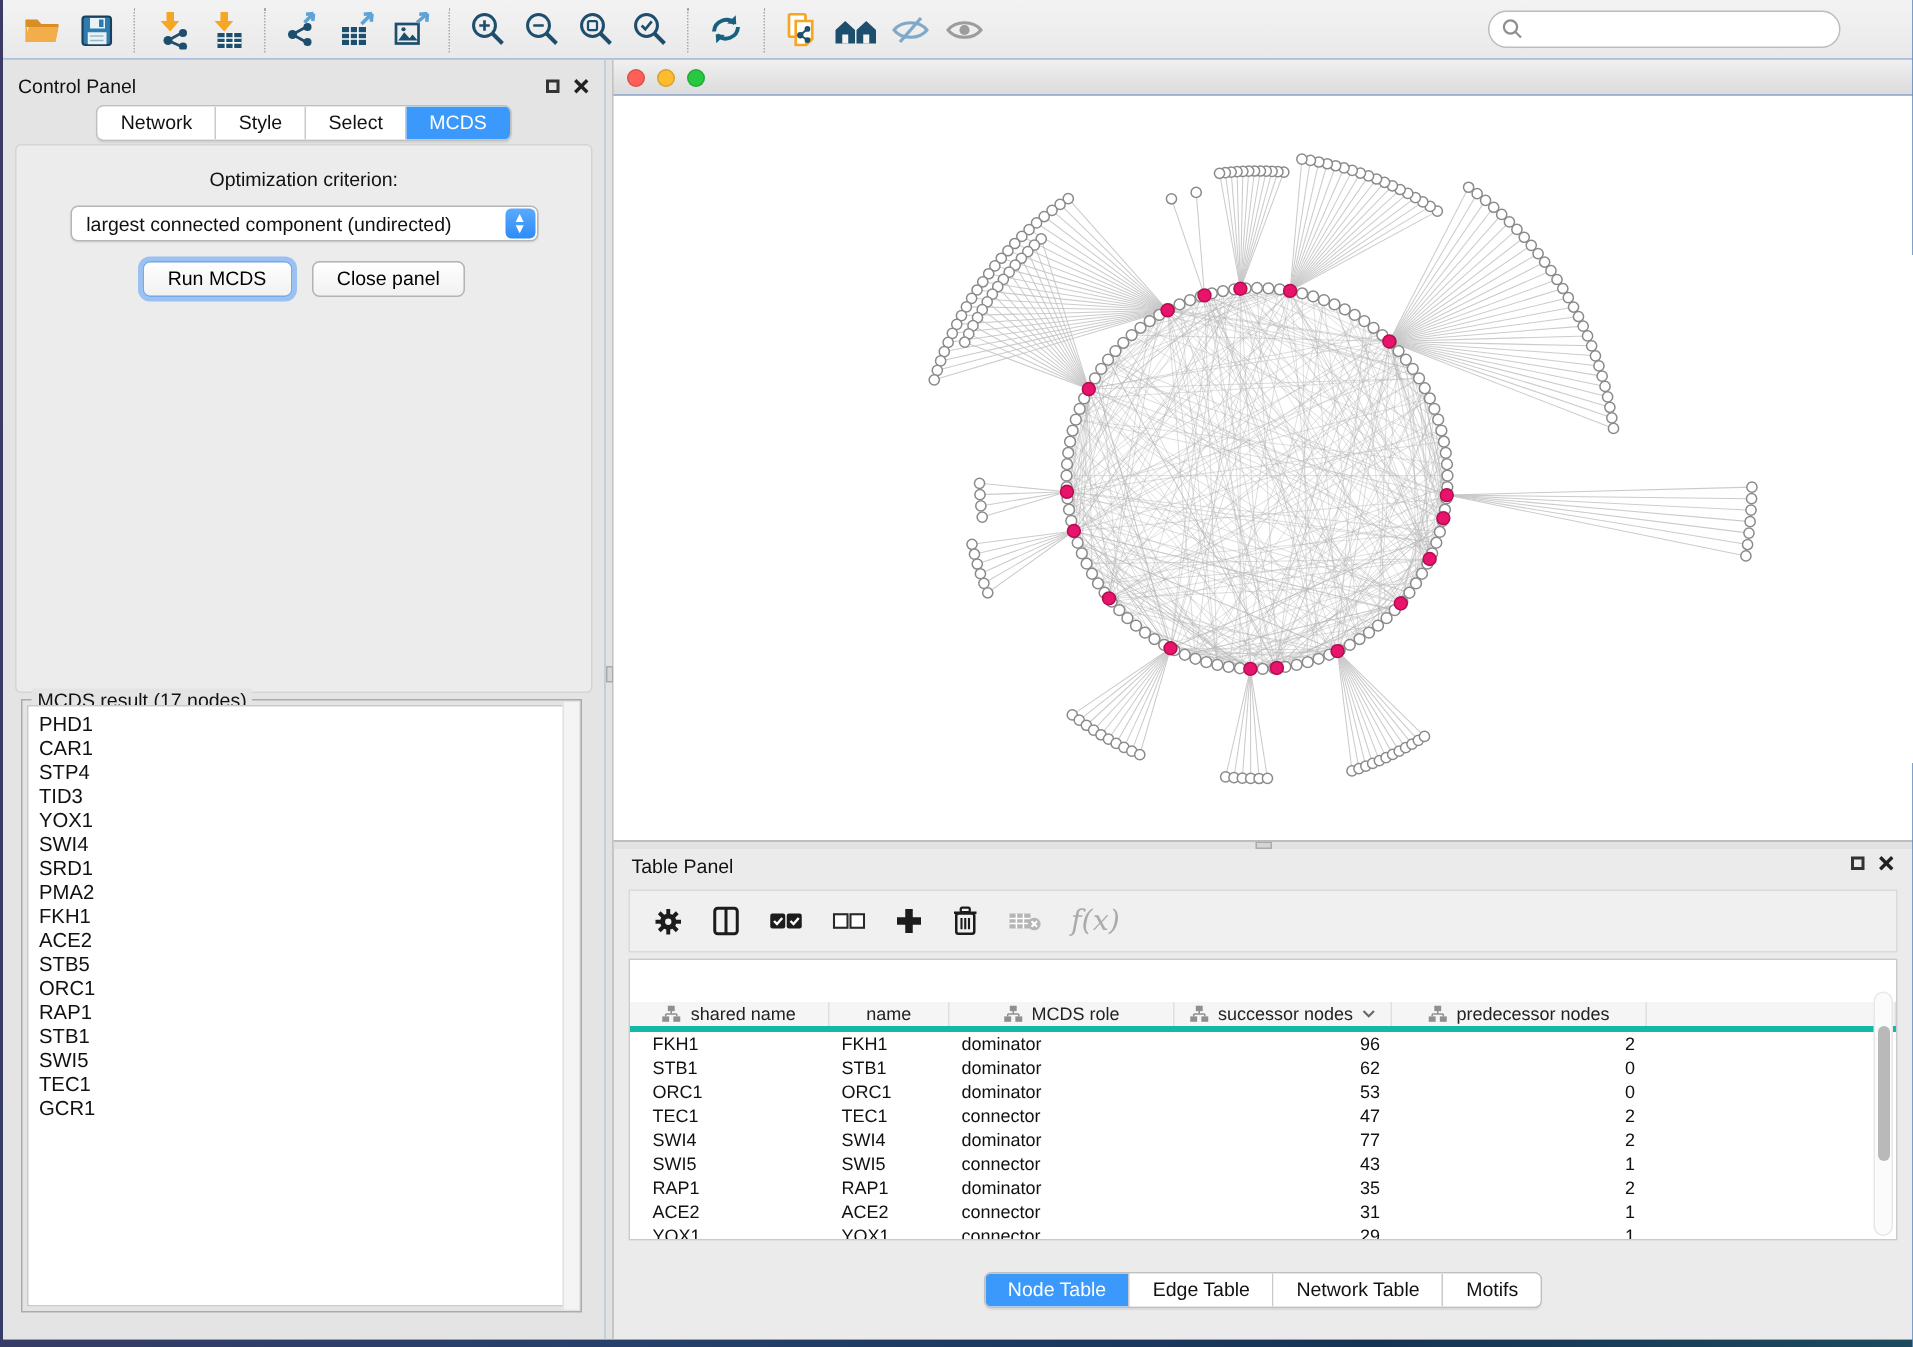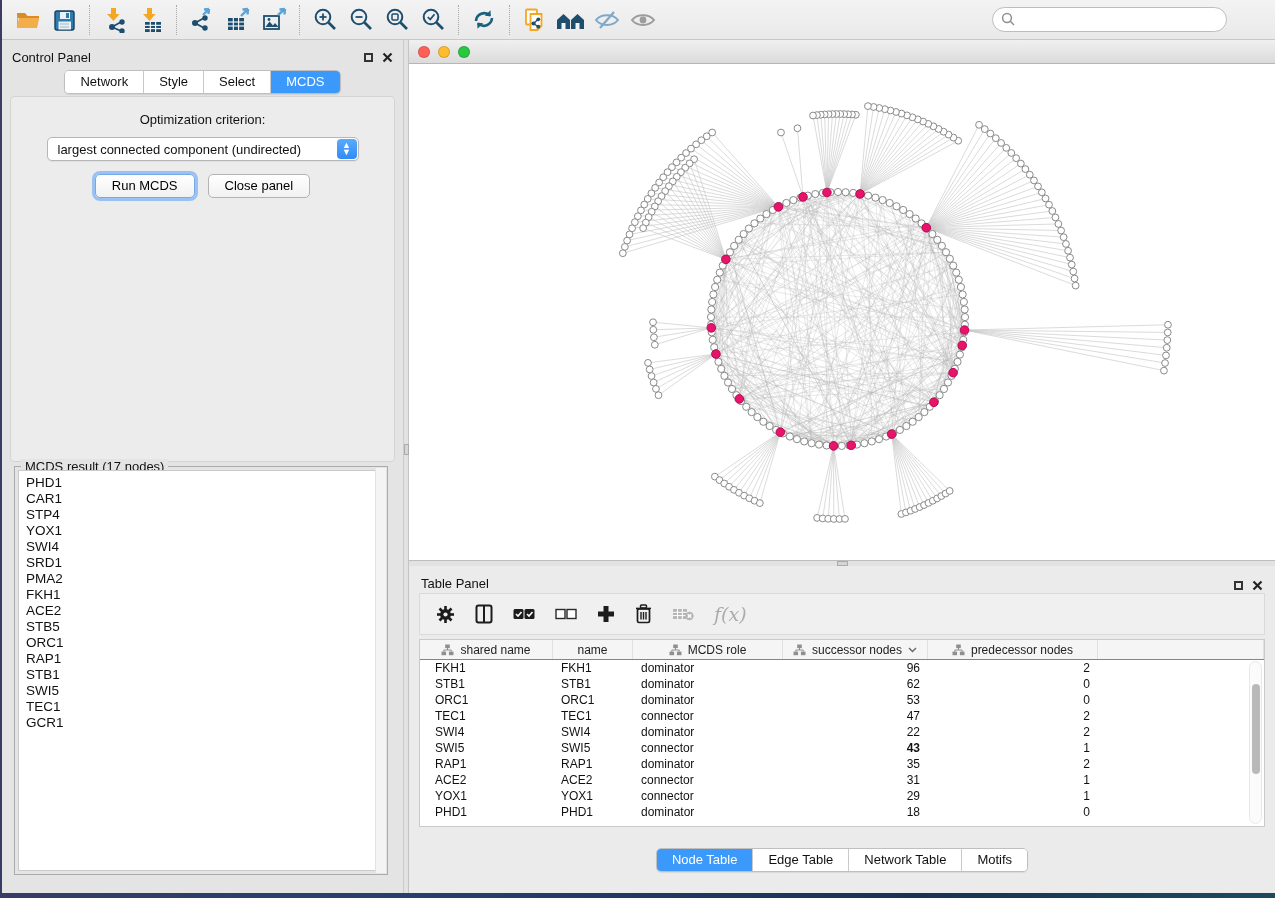--- a/index.html
+++ b/index.html
@@ -65,28 +65,28 @@
   .right-col { flex:1 1 auto; display:flex; flex-direction:column; min-width:0; }
   .net-frame { height:521px; flex:0 0 521px; display:flex; flex-direction:column; border-bottom:1px solid #BDBDBD; }
   .net-titlebar { height:24px; flex:0 0 24px; background:linear-gradient(#F0F0F0,#DBDBDB); border-bottom:1px solid #B6B6B6;
     display:flex; align-items:center; padding:0 9px; position:relative; }
   .traffic { display:flex; gap:8px; z-index:2; }
   .dot { width:12px; height:12px; border-radius:50%; border:0.5px solid rgba(0,0,0,.15); }
   .net-title { position:absolute; left:0; right:0; text-align:center; font-size:12px; color:#1b1b1b; }
   .net-canvas { flex:1; background:#FFF; position:relative; overflow:hidden; }
   
   .table-panel { flex:1 1 auto; background:#EBEBEB; display:flex; flex-direction:column; min-height:0; }
-  .tp-header { height:25px; flex:0 0 25px; display:flex; align-items:flex-end; padding:4px 12px 0; font-size:13px; }
+  .tp-header { height:25px; flex:0 0 25px; display:flex; align-items:flex-start; padding:4px 12px 0; font-size:13px; }
   .tp-toolbar { height:42px; flex:0 0 42px; margin:2px 10px 0; background:#F0F0F0; border:1px solid #DADADA;
     display:flex; align-items:center; gap:20px; padding:0 16px; }
   .tp-tool { display:flex; align-items:center; justify-content:center; }
   .fx-label { font-family:"DejaVu Serif", serif; font-style:italic; color:#ABABAB; font-size:19px; }
   .table-wrap { margin:4px 10px 0; height:188px; flex:0 0 188px; background:#FFF; border:1px solid #CACACA;
     position:relative; display:flex; flex-direction:column; overflow:hidden; }
-  .thead { display:flex; height:20px; flex:0 0 20px; background:#F5F5F5; border-bottom:1px solid #14b8a6; }
+  .thead { display:flex; height:20px; flex:0 0 20px; background:#F5F5F5; border-bottom:4px solid #14b8a6;margin-top:28px; }
   .th { display:flex; align-items:center; justify-content:center; gap:6px; font-size:12px; color:#222;
     border-right:1px solid #E0E0E0; position:relative; }
   .tbody { flex:1; overflow:hidden; }
   .tr { display:flex; height:16px; align-items:center; font-size:12px; }
   .td { padding:0 8px; white-space:nowrap; overflow:hidden; }
   .td.num { text-align:right; }
   .tscroll { position:absolute; top:21px; bottom:2px; right:2px; width:13px; background:#FBFBFB; border:1px solid #E8E8E8; border-radius:7px;}
   .tscroll .thumb { position:absolute; left:1.5px; width:8px; top:22px; height:90px; background:#B9B9B9; border-radius:5px; }
   .tp-tabs { flex:1; display:flex; align-items:center; justify-content:center; }
   
@@ -287,20 +287,21 @@
           <button class="btn focus-ring">Run MCDS</button>
           <button class="btn">Close panel</button>
         </div>
       </div>
       <div class="groupbox">
         <span class="legend">MCDS result (17 nodes)</span>
         <div class="mcds-list" id="mcds-list">
             <div class="mcds-item">PHD1</div>
             <div class="mcds-item">CAR1</div>
             <div class="mcds-item">STP4</div>
+            <div class="mcds-item">TID3</div>
             <div class="mcds-item">YOX1</div>
             <div class="mcds-item">SWI4</div>
             <div class="mcds-item">SRD1</div>
             <div class="mcds-item">PMA2</div>
             <div class="mcds-item">FKH1</div>
             <div class="mcds-item">ACE2</div>
             <div class="mcds-item">STB5</div>
             <div class="mcds-item">ORC1</div>
             <div class="mcds-item">RAP1</div>
             <div class="mcds-item">STB1</div>
@@ -1323,28 +1324,28 @@
                 <div class="td" style="width: 133px; flex: 0 0 133px; padding-left: 15px;">TEC1</div>
                 <div class="td" style="width: 80px; flex: 0 0 80px;">TEC1</div>
                 <div class="td" style="width: 150px; flex: 0 0 150px;">connector</div>
                 <div class="td num" style="width: 145px; flex: 0 0 145px;">47</div>
                 <div class="td num" style="width: 170px; flex: 0 0 170px;">2</div>
               </div>
               <div class="tr">
                 <div class="td" style="width: 133px; flex: 0 0 133px; padding-left: 15px;">SWI4</div>
                 <div class="td" style="width: 80px; flex: 0 0 80px;">SWI4</div>
                 <div class="td" style="width: 150px; flex: 0 0 150px;">dominator</div>
-                <div class="td num" style="width: 145px; flex: 0 0 145px;">22</div>
+                <div class="td num" style="width: 145px; flex: 0 0 145px;">77</div>
                 <div class="td num" style="width: 170px; flex: 0 0 170px;">2</div>
               </div>
               <div class="tr">
                 <div class="td" style="width: 133px; flex: 0 0 133px; padding-left: 15px;">SWI5</div>
                 <div class="td" style="width: 80px; flex: 0 0 80px;">SWI5</div>
                 <div class="td" style="width: 150px; flex: 0 0 150px;">connector</div>
-                <div class="td num" style="width: 145px; flex: 0 0 145px; font-weight: bold;">43</div>
+                <div class="td num" style="width: 145px; flex: 0 0 145px;">43</div>
                 <div class="td num" style="width: 170px; flex: 0 0 170px;">1</div>
               </div>
               <div class="tr">
                 <div class="td" style="width: 133px; flex: 0 0 133px; padding-left: 15px;">RAP1</div>
                 <div class="td" style="width: 80px; flex: 0 0 80px;">RAP1</div>
                 <div class="td" style="width: 150px; flex: 0 0 150px;">dominator</div>
                 <div class="td num" style="width: 145px; flex: 0 0 145px;">35</div>
                 <div class="td num" style="width: 170px; flex: 0 0 170px;">2</div>
               </div>
               <div class="tr">

